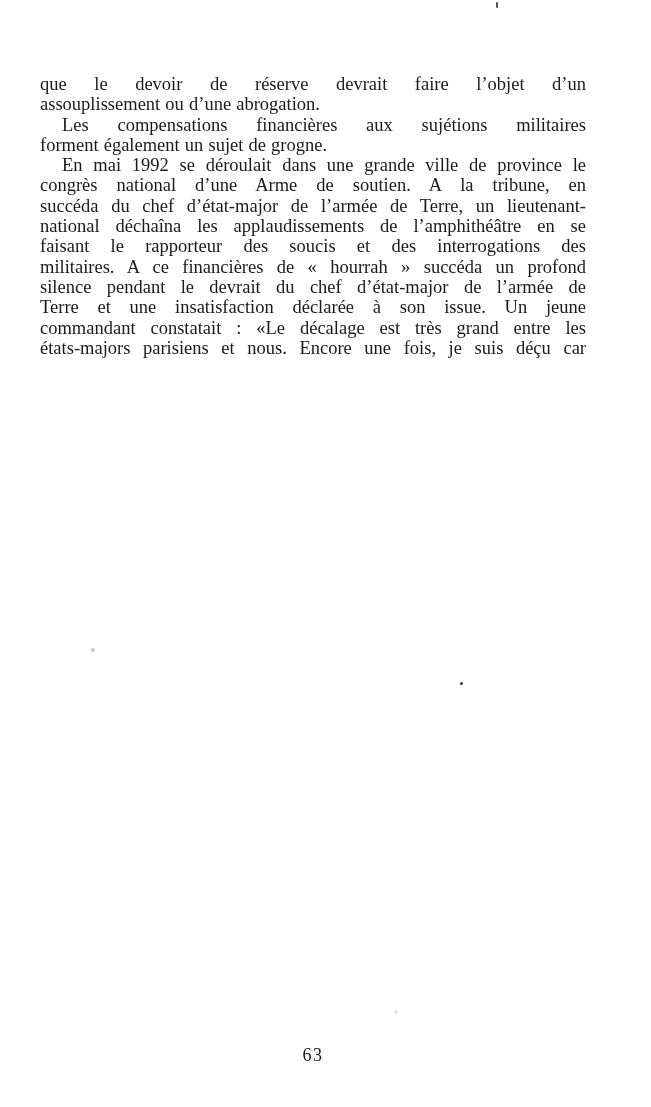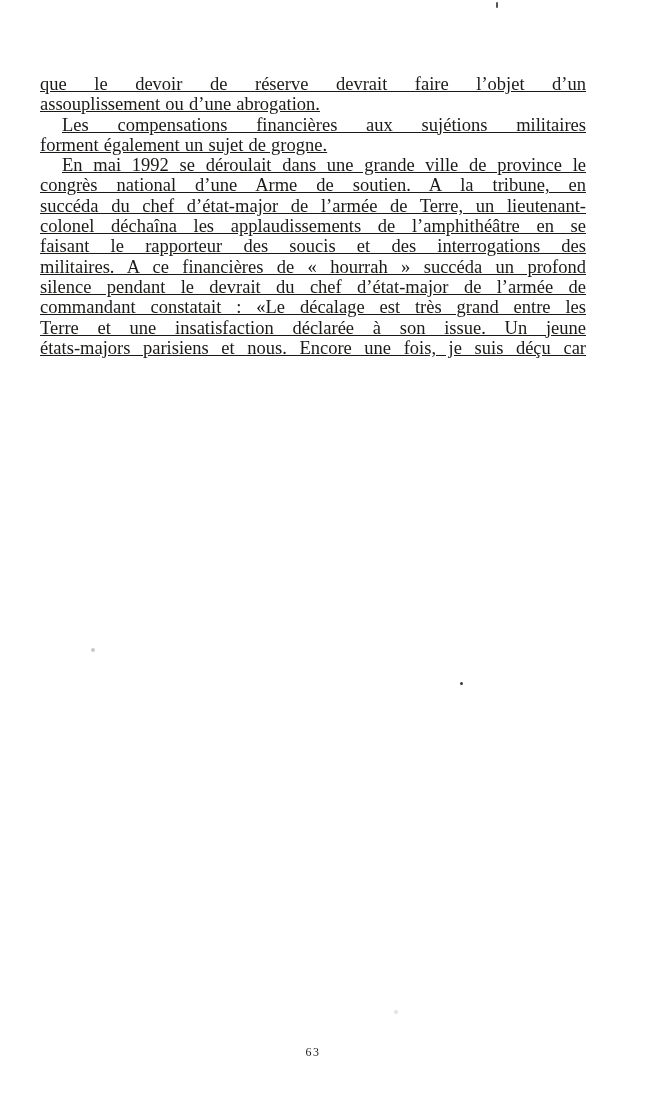--- a/index.html
+++ b/index.html
@@ -17,40 +17,40 @@
     color: #1b1a18;
   }
   .textblock {
     position: absolute;
     left: 40px;
     top: 74px;
     width: 546px;
     font-size: 18.5px;
     line-height: 20.3px;
   }
-  .para { margin: 0; padding: 0; text-decoration: underline; }
+  .para { margin: 0; padding: 0; }
   .line {
     text-align: justify;
     text-align-last: justify;
     word-spacing: 0.5px;
   }
   .line.last {
     text-align: center;
     text-align-last: left;
   }
   .line.ind {
     text-indent: 22px;
   }
   .pagenum {
     position: absolute;
     left: 40px;
     top: 1045px;
     width: 546px;
     text-align: center;
-    font-size: 12px;
+    font-size: 18px;
     letter-spacing: 1.5px;
   }
   .speck {
     position: absolute;
     border-radius: 50%;
   }
   .speck-1 { left: 91px;  top: 648px;  width: 4px; height: 4px; background: #c9c9c9; }
   .speck-2 { left: 460px; top: 682px;  width: 3px; height: 3px; background: #3a3a3a; }
   .speck-3 { left: 496px; top: 2px;    width: 2px; height: 6px; background: #555555; border-radius: 1px; }
   .speck-4 { left: 394px; top: 1010px; width: 4px; height: 4px; background: #e2e2e2; }
@@ -69,26 +69,26 @@
 
     <div class="para">
       <div class="line ind">Les compensations financières aux sujétions militaires</div>
       <div class="line last">forment également un sujet de grogne.</div>
     </div>
 
     <div class="para">
       <div class="line ind">En mai 1992 se déroulait dans une grande ville de province le</div>
       <div class="line">congrès national d’une Arme de soutien. A la tribune, en</div>
       <div class="line">succéda du chef d’état-major de l’armée de Terre, un lieutenant-</div>
-      <div class="line">colonel déchaîna les applaudissements de l’amphithéâtre en se</div>
+      <div class="line">national déchaîna les applaudissements de l’amphithéâtre en se</div>
       <div class="line">faisant le rapporteur des soucis et des interrogations des</div>
       <div class="line">militaires. A ce financières de « hourrah » succéda un profond</div>
       <div class="line">silence pendant le devrait du chef d’état-major de l’armée de</div>
+      <div class="line">Terre et une insatisfaction déclarée à son issue. Un jeune</div>
       <div class="line">commandant constatait : «Le décalage est très grand entre les</div>
-      <div class="line">Terre et une insatisfaction déclarée à son issue. Un jeune</div>
       <div class="line">états-majors parisiens et nous. Encore une fois, je suis déçu car</div>
     </div>
 
   </div>
 
   <div class="pagenum">63</div>
 
   <div class="speck speck-1"></div>
   <div class="speck speck-2"></div>
   <div class="speck speck-3"></div>

